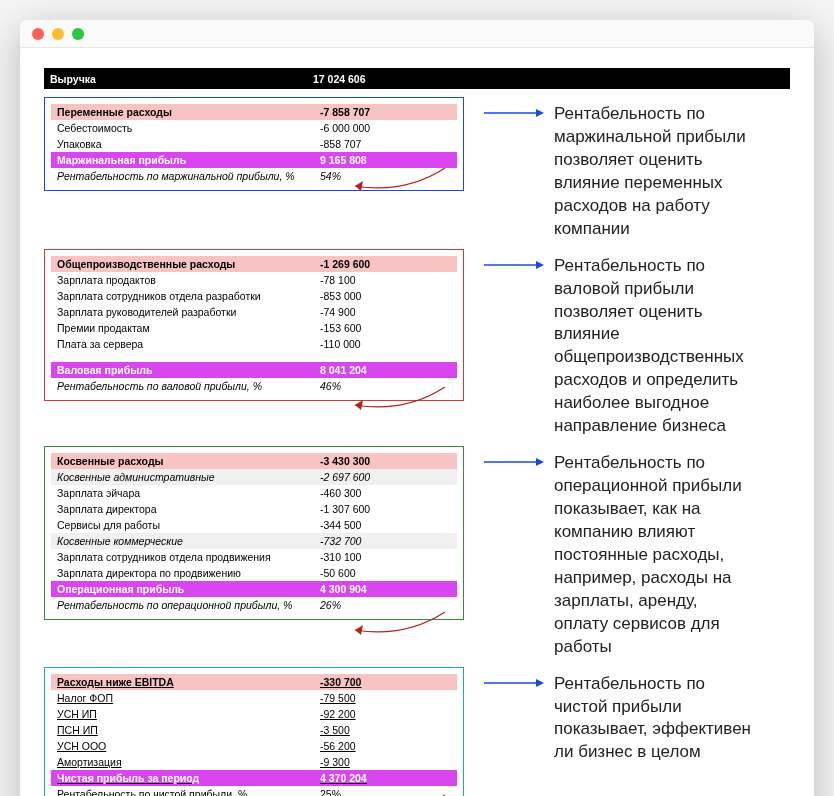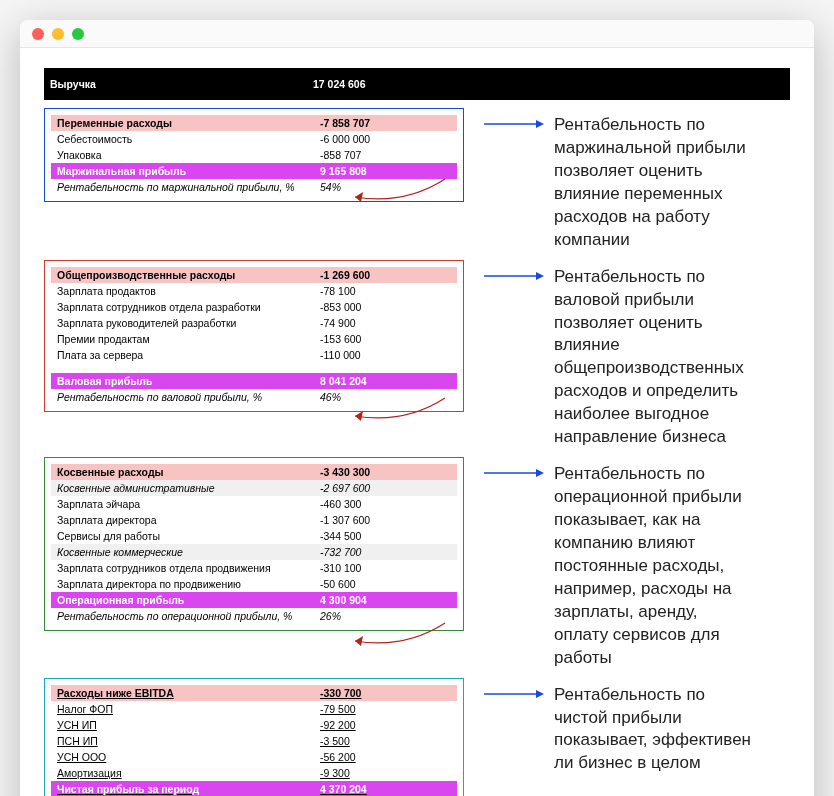--- a/index.html
+++ b/index.html
@@ -32,21 +32,21 @@
   .content { padding: 20px 24px 30px; }
   .row {
     display: grid;
     grid-template-columns: 265px 120px;
     align-items: center;
     height: 16px;
     font-size: 10.5px;
   }
   .row .label { padding-left: 6px; }
   .row .val { padding-left: 4px; }
-  .header-row { background: #000; color: #fff; font-weight: 700; height: 32px; }
+  .header-row { background: #000; color: #fff; font-weight: 700; height: 21px; }
   .pink-row { background: #f7c3c3; font-weight: 600; }
   .blue-row { background: #d946ef; color: #fff; font-weight: 700; }
   .gray-row { background: #f0f0f0; }
   .italic-row { font-style: italic; }
   .section {
     margin-top: 8px;
     display: flex;
     gap: 20px;
     align-items: flex-start;
   }

